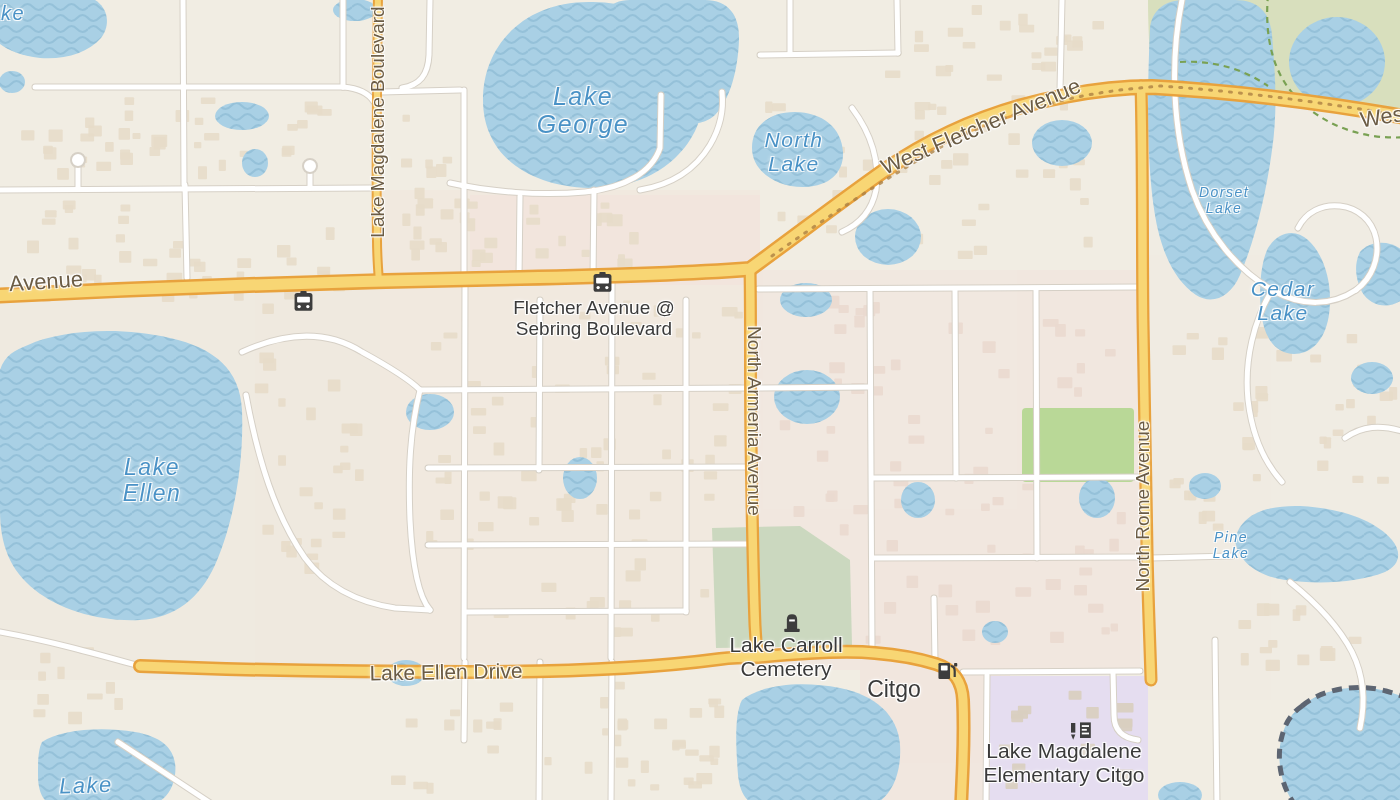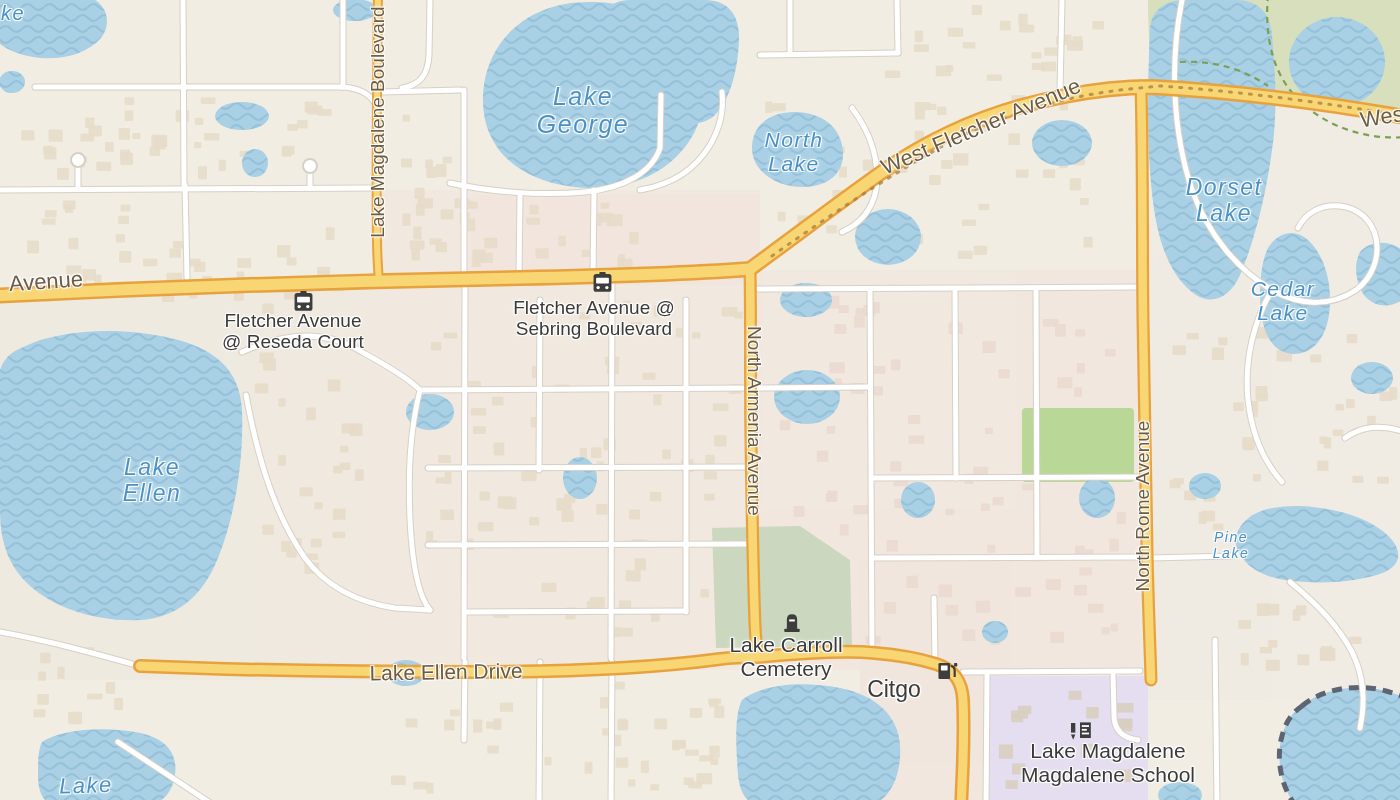--- a/index.html
+++ b/index.html
@@ -699,21 +699,21 @@
   </svg>
 
   <div class="map-label lake-label" style="left: 583px; top: 110px; transform: translate(-50%, -50%) rotate(0deg); font-size: 25px;">
       <span>Lake</span>
       <span>George</span>
     </div>
   <div class="map-label lake-label" style="left: 794px; top: 152px; transform: translate(-50%, -50%) rotate(0deg); font-size: 21px;">
       <span>North</span>
       <span>Lake</span>
     </div>
-  <div class="map-label lake-label" style="left: 1224px; top: 201px; transform: translate(-50%, -50%) rotate(0deg); font-size: 23px;">
+  <div class="map-label lake-label" style="left: 1224px; top: 201px; transform: translate(-50%, -50%) rotate(0deg); font-size: 14px;">
       <span>Dorset</span>
       <span>Lake</span>
     </div>
   <div class="map-label lake-label" style="left: 1283px; top: 301px; transform: translate(-50%, -50%) rotate(0deg); font-size: 21px; text-align: center;">
       <span>Cedar</span>
       <span>Lake</span>
     </div>
   <div class="map-label lake-label" style="left: 152px; top: 481px; transform: translate(-50%, -50%) rotate(0deg); font-size: 23px;">
       <span>Lake</span>
       <span>Ellen</span>
@@ -800,32 +800,28 @@
           <rect x="10" y="0" width="9" height="13"></rect>
         </g>
         <g fill="#fff">
           <rect x="11.5" y="2.3" width="6" height="1.5"></rect>
           <rect x="11.5" y="5.4" width="4.2" height="1.5"></rect>
           <rect x="11.5" y="8.5" width="6" height="1.5"></rect>
         </g>
       </svg>
   </div>
 
-  <div class="map-label poi-label" style="left: 293px; top: 331px; transform: translate(-50%, -50%) rotate(0deg); font-size: 19px;">
-      <span>Fletcher Avenue</span>
-      <span>@ Reseda Court</span>
-    </div>
   <div class="map-label poi-label" style="left: 594px; top: 318px; transform: translate(-50%, -50%) rotate(0deg); font-size: 19px;">
       <span>Fletcher Avenue @</span>
       <span>Sebring Boulevard</span>
     </div>
   <div class="map-label poi-label" style="left: 786px; top: 657px; transform: translate(-50%, -50%) rotate(0deg); font-size: 21px;">
       <span>Lake Carroll</span>
       <span>Cemetery</span>
     </div>
   <div class="map-label poi-label" style="left: 894px; top: 690px; transform: translate(-50%, -50%) rotate(0deg); font-size: 23px;">
       <span>Citgo</span>
     </div>
-  <div class="map-label poi-label" style="left: 1064px; top: 763px; transform: translate(-50%, -50%) rotate(0deg); font-size: 21px; margin-left: 44px;">
+  <div class="map-label poi-label" style="left: 1064px; top: 763px; transform: translate(-50%, -50%) rotate(0deg); font-size: 21px;">
       <span>Lake Magdalene</span>
-      <span>Magdalene School</span>
+      <span>Elementary Citgo</span>
     </div>
 </div>
 
 </body></html>

